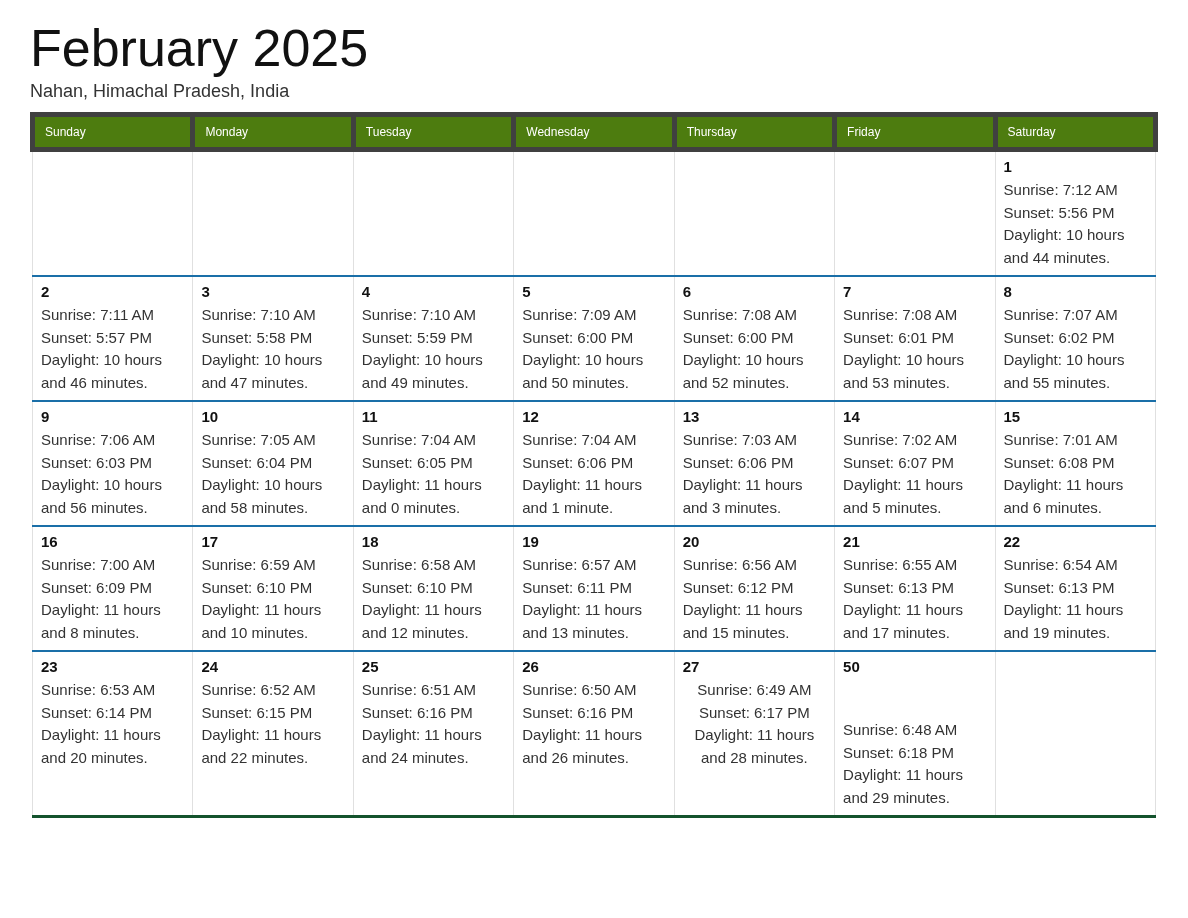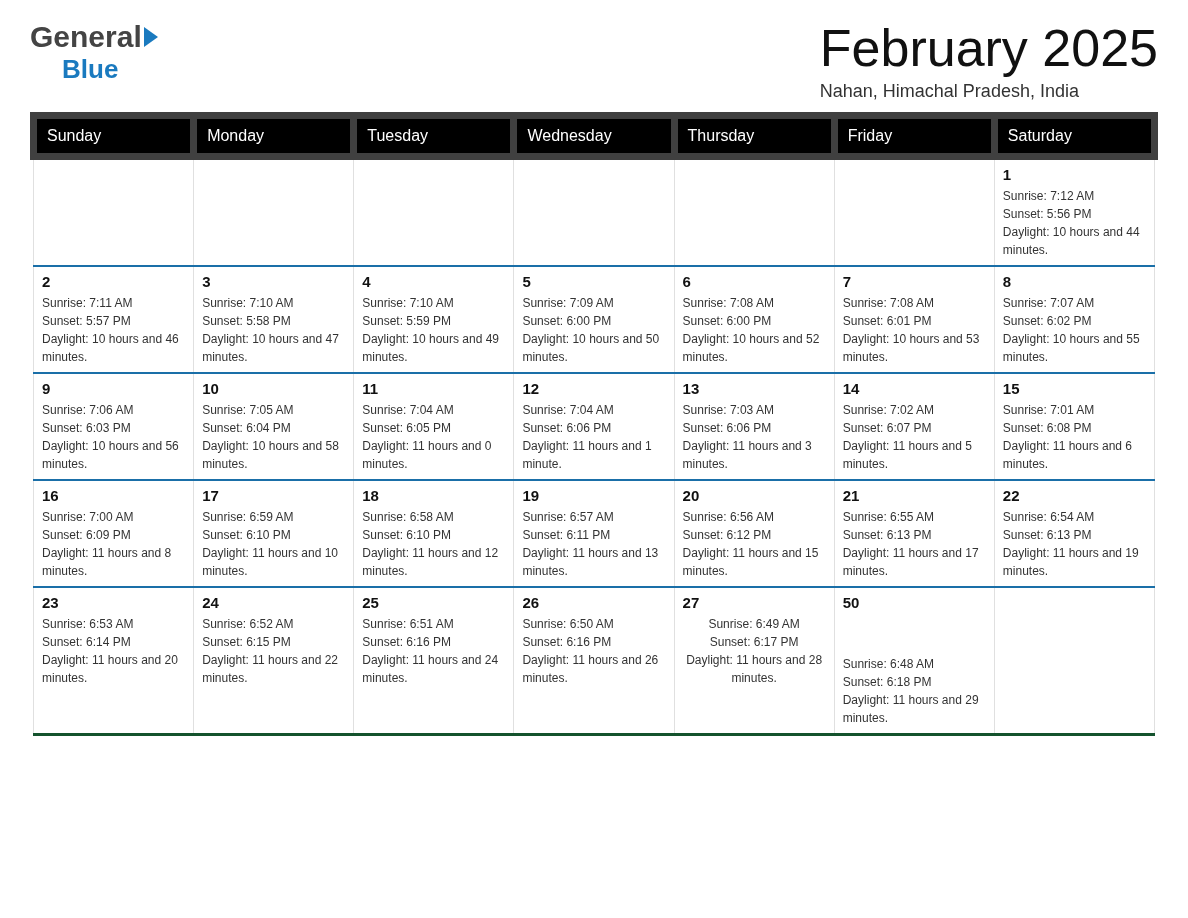--- a/index.html
+++ b/index.html
@@ -34,27 +34,27 @@
       font-size: 18px;
       color: #333;
       margin-top: 4px;
     }
     .calendar {
       width: 100%;
       border-collapse: collapse;
       margin-top: 10px;
     }
     .calendar th {
-      background-color: #000000;
+      background-color: #4d7c0f;
       color: #fff;
-      font-size: 16px;
+      font-size: 12px;
       font-weight: normal;
       padding: 8px 10px;
       text-align: left;
-      border: 7px solid #404040;
+      border: 5px solid #404040;
     }
     .calendar td {
       vertical-align: top;
       border: 1px solid #ccc;
       padding: 6px 8px;
       width: 14.28%;
       min-height: 100px;
       font-size: 12.5px;
       color: #333;
       background: #fff;
@@ -69,21 +69,21 @@
       border-bottom: 3px solid #14532d;
     }
     .day-number {
       font-size: 15px;
       font-weight: bold;
       color: #111;
       display: block;
       margin-bottom: 4px;
     }
     .day-info {
-      font-size: 12px;
+      font-size: 15px;
       color: #333;
       line-height: 1.5;
     }
     .empty-cell {
       background: #f9f9f9;
     }
     .logo-row {
       display: flex;
       align-items: center;
     }
@@ -100,29 +100,20 @@
       border-bottom: 10px solid transparent;
       border-left: 14px solid #1a7abf;
       margin-left: 2px;
       vertical-align: middle;
     }
   </style>
 </head>
 <body>
 
 <div class="header">
-  <div class="logo">
-    <div class="logo-row">
-      <span class="logo-text-general">General</span>
-      <span class="logo-triangle-right"></span>
-    </div>
-    <div style="margin-left:32px;">
-      <span style="font-size:26px;font-weight:bold;color:#1a7abf;">Blue</span>
-    </div>
-  </div>
   <div class="title-block">
     <div class="month-title">February 2025</div>
     <div class="location-title">Nahan, Himachal Pradesh, India</div>
   </div>
 </div>
 
 <table class="calendar">
   <thead>
     <tr>
     <th>Sunday</th>

